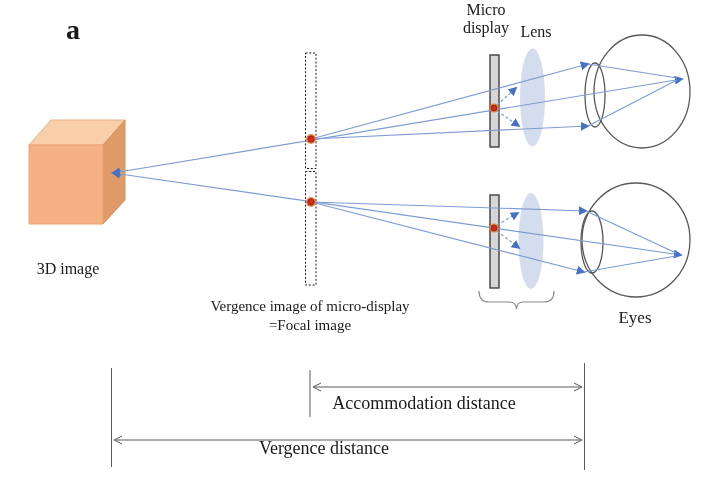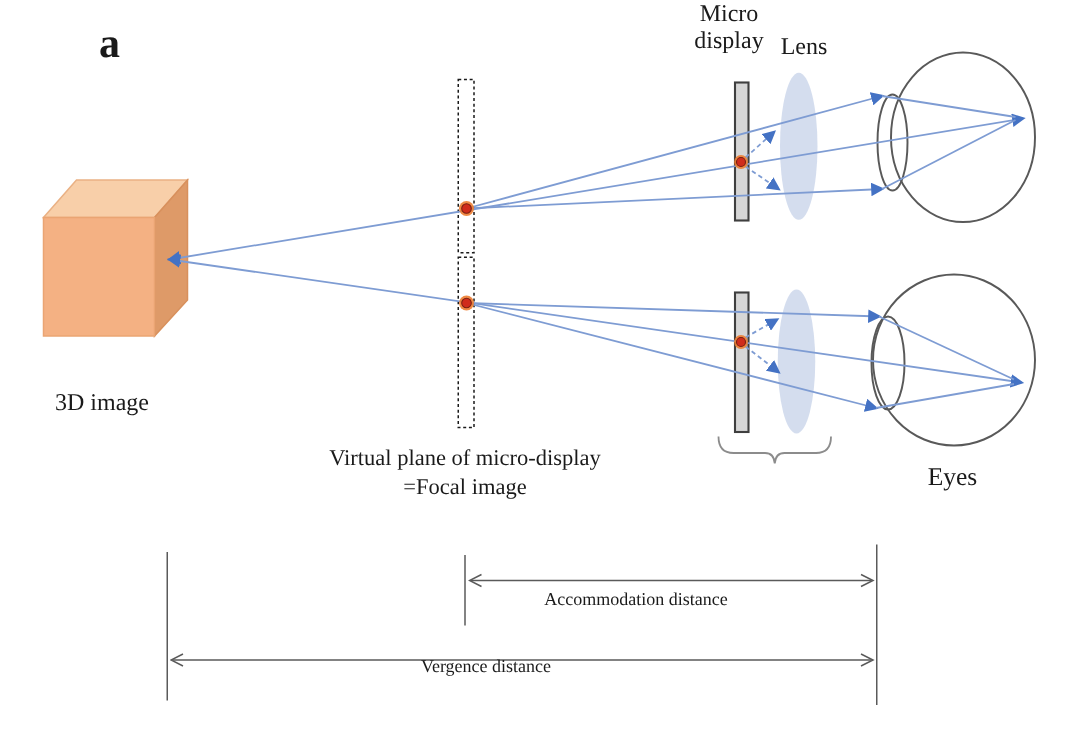--- a/index.html
+++ b/index.html
@@ -4,21 +4,21 @@
 <style>
   html,body{margin:0;padding:0;background:#fff;}
   #stage{
     position:relative;width:720px;height:488px;background:#ffffff;overflow:hidden;
     font-family:"Liberation Serif", serif;color:#1a1a1a;
   }
   #diagram-svg{position:absolute;left:0;top:0;}
   .lbl{position:absolute;white-space:nowrap;line-height:1.15;}
   .centered{transform:translateX(-50%);text-align:center;}
   .panel-label{font-size:28px;font-weight:bold;}
-  .big{font-size:12px;}
+  .big{font-size:18px;}
   .med{font-size:16px;}
   .small{font-size:15px;line-height:1.25;}
   .eyes{font-size:17px;}
 </style>
 </head>
 <body>
 
 <div id="stage">
 
   <svg id="diagram-svg" width="720" height="488" viewBox="0 0 720 488">
@@ -110,21 +110,21 @@
   </svg>
 
   <div class="lbl panel-label" style="left:66px;top:14px;">a</div>
 
   <div class="lbl med centered" style="left:486px;top:1px;"><span>Micro</span><br><span>display</span></div>
 
   <div class="lbl med centered" style="left:536px;top:23px;">Lens</div>
 
   <div class="lbl med centered" style="left:68px;top:228px;margin-top:32px;">3D image</div>
 
-  <div class="lbl small centered" style="left:310px;top:297px;"><span>Virtual plane of micro-display</span><br><span>=Focal image</span></div>
+  <div class="lbl small centered" style="left:310px;top:297px;"><span>Vergence image of micro-display</span><br><span>=Focal image</span></div>
 
 
   <div class="lbl eyes centered" style="left:635px;top:308px;">Eyes</div>
 
   <div class="lbl big centered" style="left:424px;top:393px;">Accommodation distance</div>
 
   <div class="lbl big centered" style="left:324px;top:438px;">Vergence distance</div>
 </div>
 
 </body></html>

